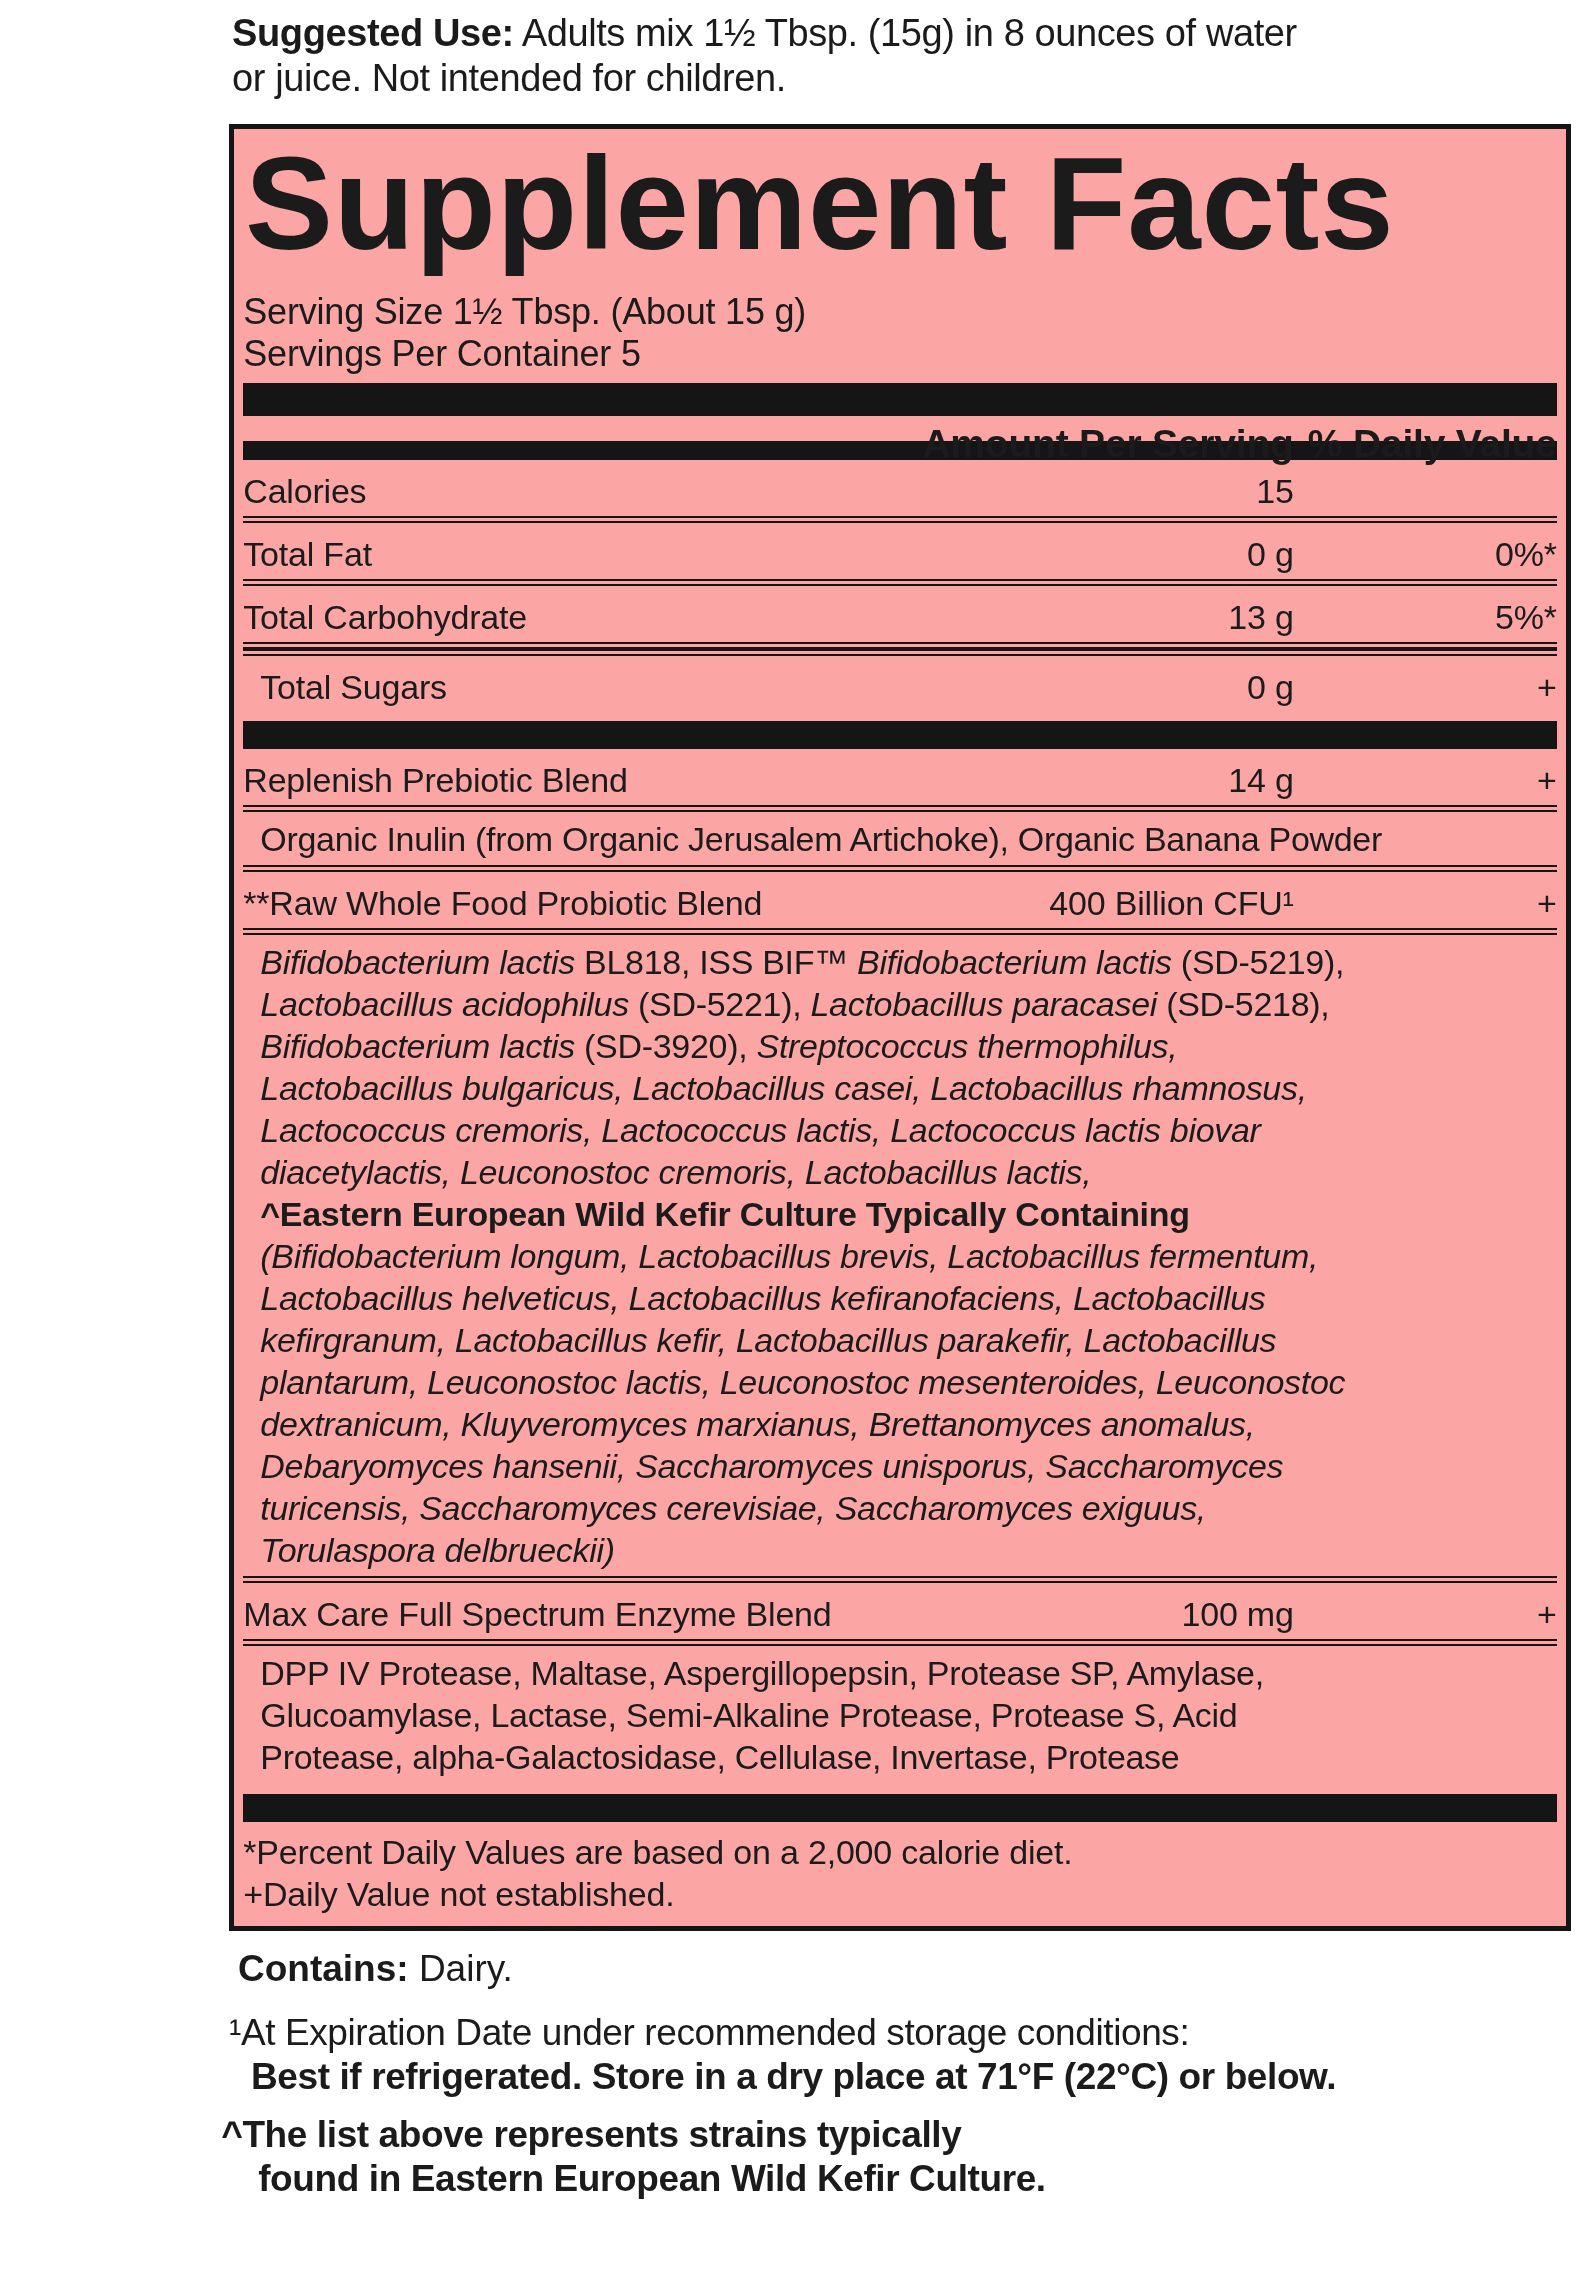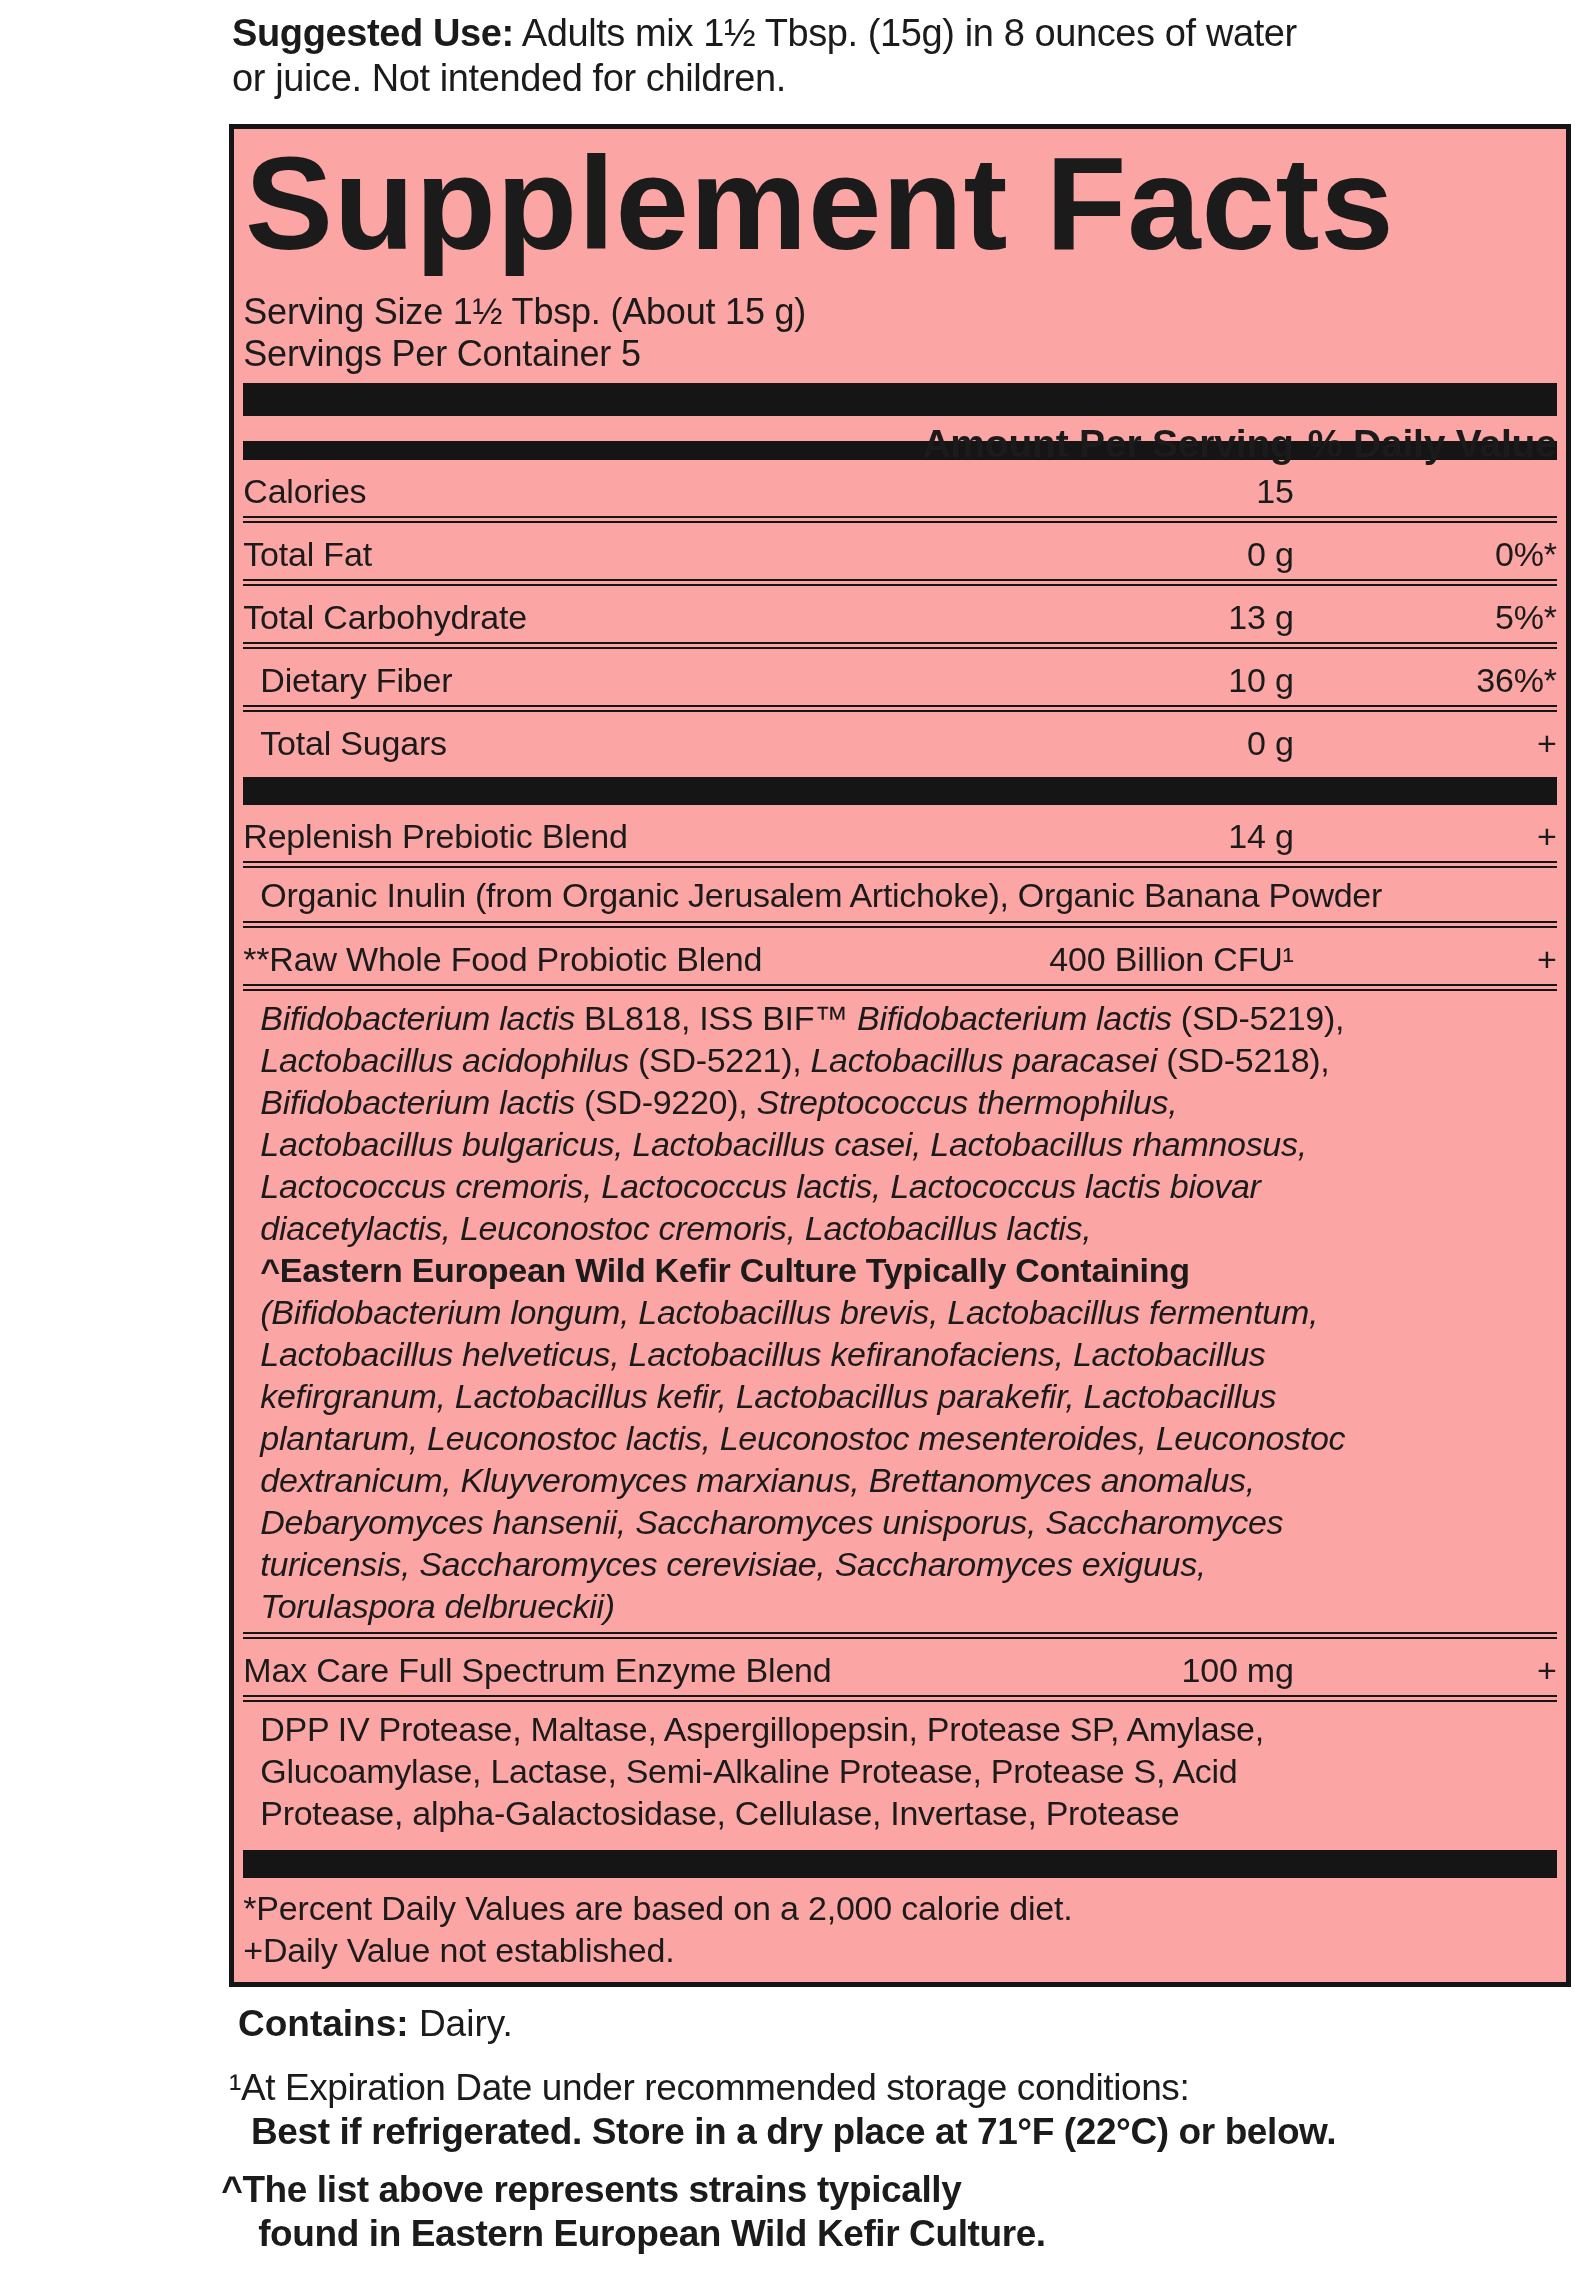--- a/index.html
+++ b/index.html
@@ -93,25 +93,20 @@
     </div>
     <div class="hr2"></div>
 
     <div class="row">
       <span class="nm">Total Carbohydrate</span>
       <span class="amt">13 g</span>
       <span class="dv">5%*</span>
     </div>
     <div class="hr2"></div>
 
-    <div class="row indent">
-      <span class="nm">Dietary Fiber</span>
-      <span class="amt">10 g</span>
-      <span class="dv">36%*</span>
-    </div>
     <div class="hr2"></div>
 
     <div class="row indent">
       <span class="nm">Total Sugars</span>
       <span class="amt">0 g</span>
       <span class="dv">+</span>
     </div>
 
     <div class="bar b3"></div>
 
@@ -131,21 +126,21 @@
       <span class="nm">**Raw Whole Food Probiotic Blend</span>
       <span class="amt">400 Billion CFU¹</span>
       <span class="dv">+</span>
     </div>
     <div class="hr2"></div>
 
     <div class="para">
       <div>
           <div class="tline"><span class="it">Bifidobacterium lactis</span><span> BL818, ISS BIF™ </span><span class="it">Bifidobacterium lactis</span><span> (SD-5219),</span></div>
           <div class="tline"><span class="it">Lactobacillus acidophilus</span><span> (SD-5221), </span><span class="it">Lactobacillus paracasei</span><span> (SD-5218),</span></div>
-          <div class="tline"><span class="it">Bifidobacterium lactis</span><span> (SD-9220), </span><span class="it">Streptococcus thermophilus,</span></div>
+          <div class="tline"><span class="it">Bifidobacterium lactis</span><span> (SD-3920), </span><span class="it">Streptococcus thermophilus,</span></div>
           <div class="tline"><span class="it">Lactobacillus bulgaricus, Lactobacillus casei, Lactobacillus rhamnosus,</span></div>
           <div class="tline"><span class="it">Lactococcus cremoris, Lactococcus lactis, Lactococcus lactis biovar</span></div>
           <div class="tline"><span class="it">diacetylactis, Leuconostoc cremoris, Lactobacillus lactis,</span></div>
         </div>
       <div>
           <div class="tline"><span class="bd">^Eastern European Wild Kefir Culture Typically Containing</span></div>
         </div>
       <div>
           <div class="tline"><span class="it">(Bifidobacterium longum, Lactobacillus brevis, Lactobacillus fermentum,</span></div>
           <div class="tline"><span class="it">Lactobacillus helveticus, Lactobacillus kefiranofaciens, Lactobacillus</span></div>

